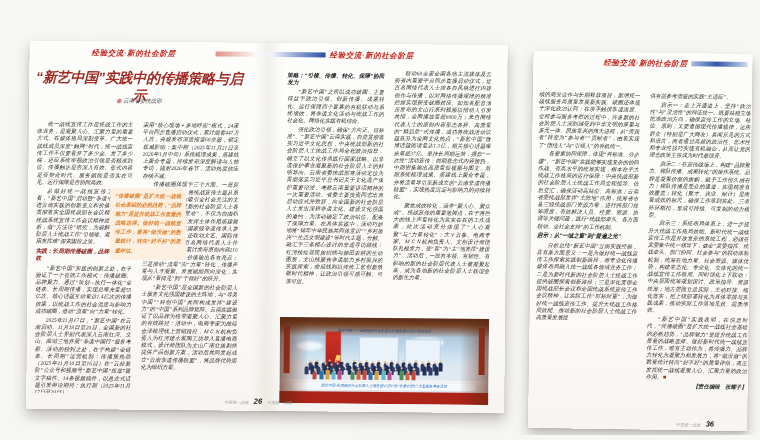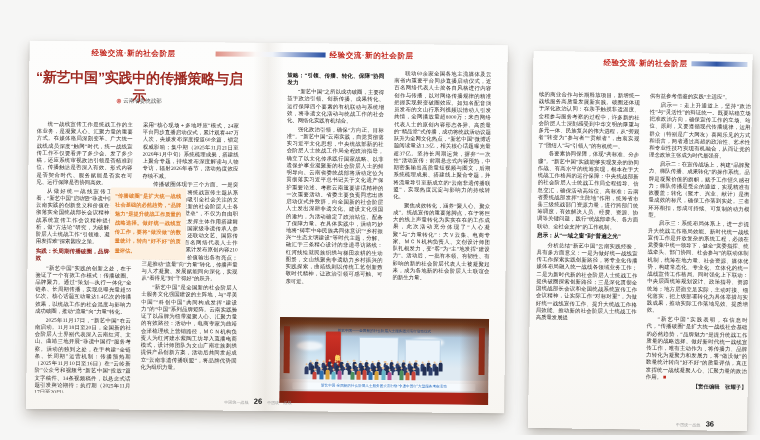--- a/index.html
+++ b/index.html
@@ -1,18 +1,18 @@
 <!DOCTYPE html>
 <html style="--header-red: #c3271e; --title-red: #9e2a22; --bar-blue: #2f55a5; --body-text: #2e2a28; --subhead-red: #8e2620; --quote-orange: #e0802e; --quote-bg: #fdf0e0; --end-mark-red: #c02a1e;"><head>
 <meta charset="utf-8">
 <style>
   html,body{margin:0;padding:0;}
   body{width:760px;height:440px;overflow:hidden;background:#f6f6f5;
        font-family:"Liberation Sans",sans-serif;}
-  .scene{position:relative;width:760px;height:435px;background:#f6f6f5;overflow:hidden;}
+  .scene{position:relative;width:760px;height:435px;background:#f6f6f5;overflow:hidden;font-style:italic;}
   .spread{position:absolute;left:0;top:0;width:760px;height:440px;transform:rotate(.55deg);transform-origin:380px 220px;}
   .sheet{position:absolute;background:linear-gradient(180deg,#fdfdfc 0%,#fbfaf8 70%,#f7f5f1 100%);
          box-shadow:0 7px 13px rgba(70,55,40,.30),0 1px 3px rgba(0,0,0,.12);}
   .sheet-left{left:28px;top:44px;width:478px;height:368px;}
   .sheet-right{left:531px;top:50px;width:219px;height:377px;transform:rotate(.3deg);}
   .fold{position:absolute;left:224px;top:0;width:30px;height:100%;
         background:linear-gradient(90deg,rgba(0,0,0,0),rgba(140,125,105,.10) 50%,rgba(0,0,0,0));}
 
   
   .rh-text{position:absolute;font-size:7.5px;font-weight:bold;color:var(--header-red,#c3271e);

